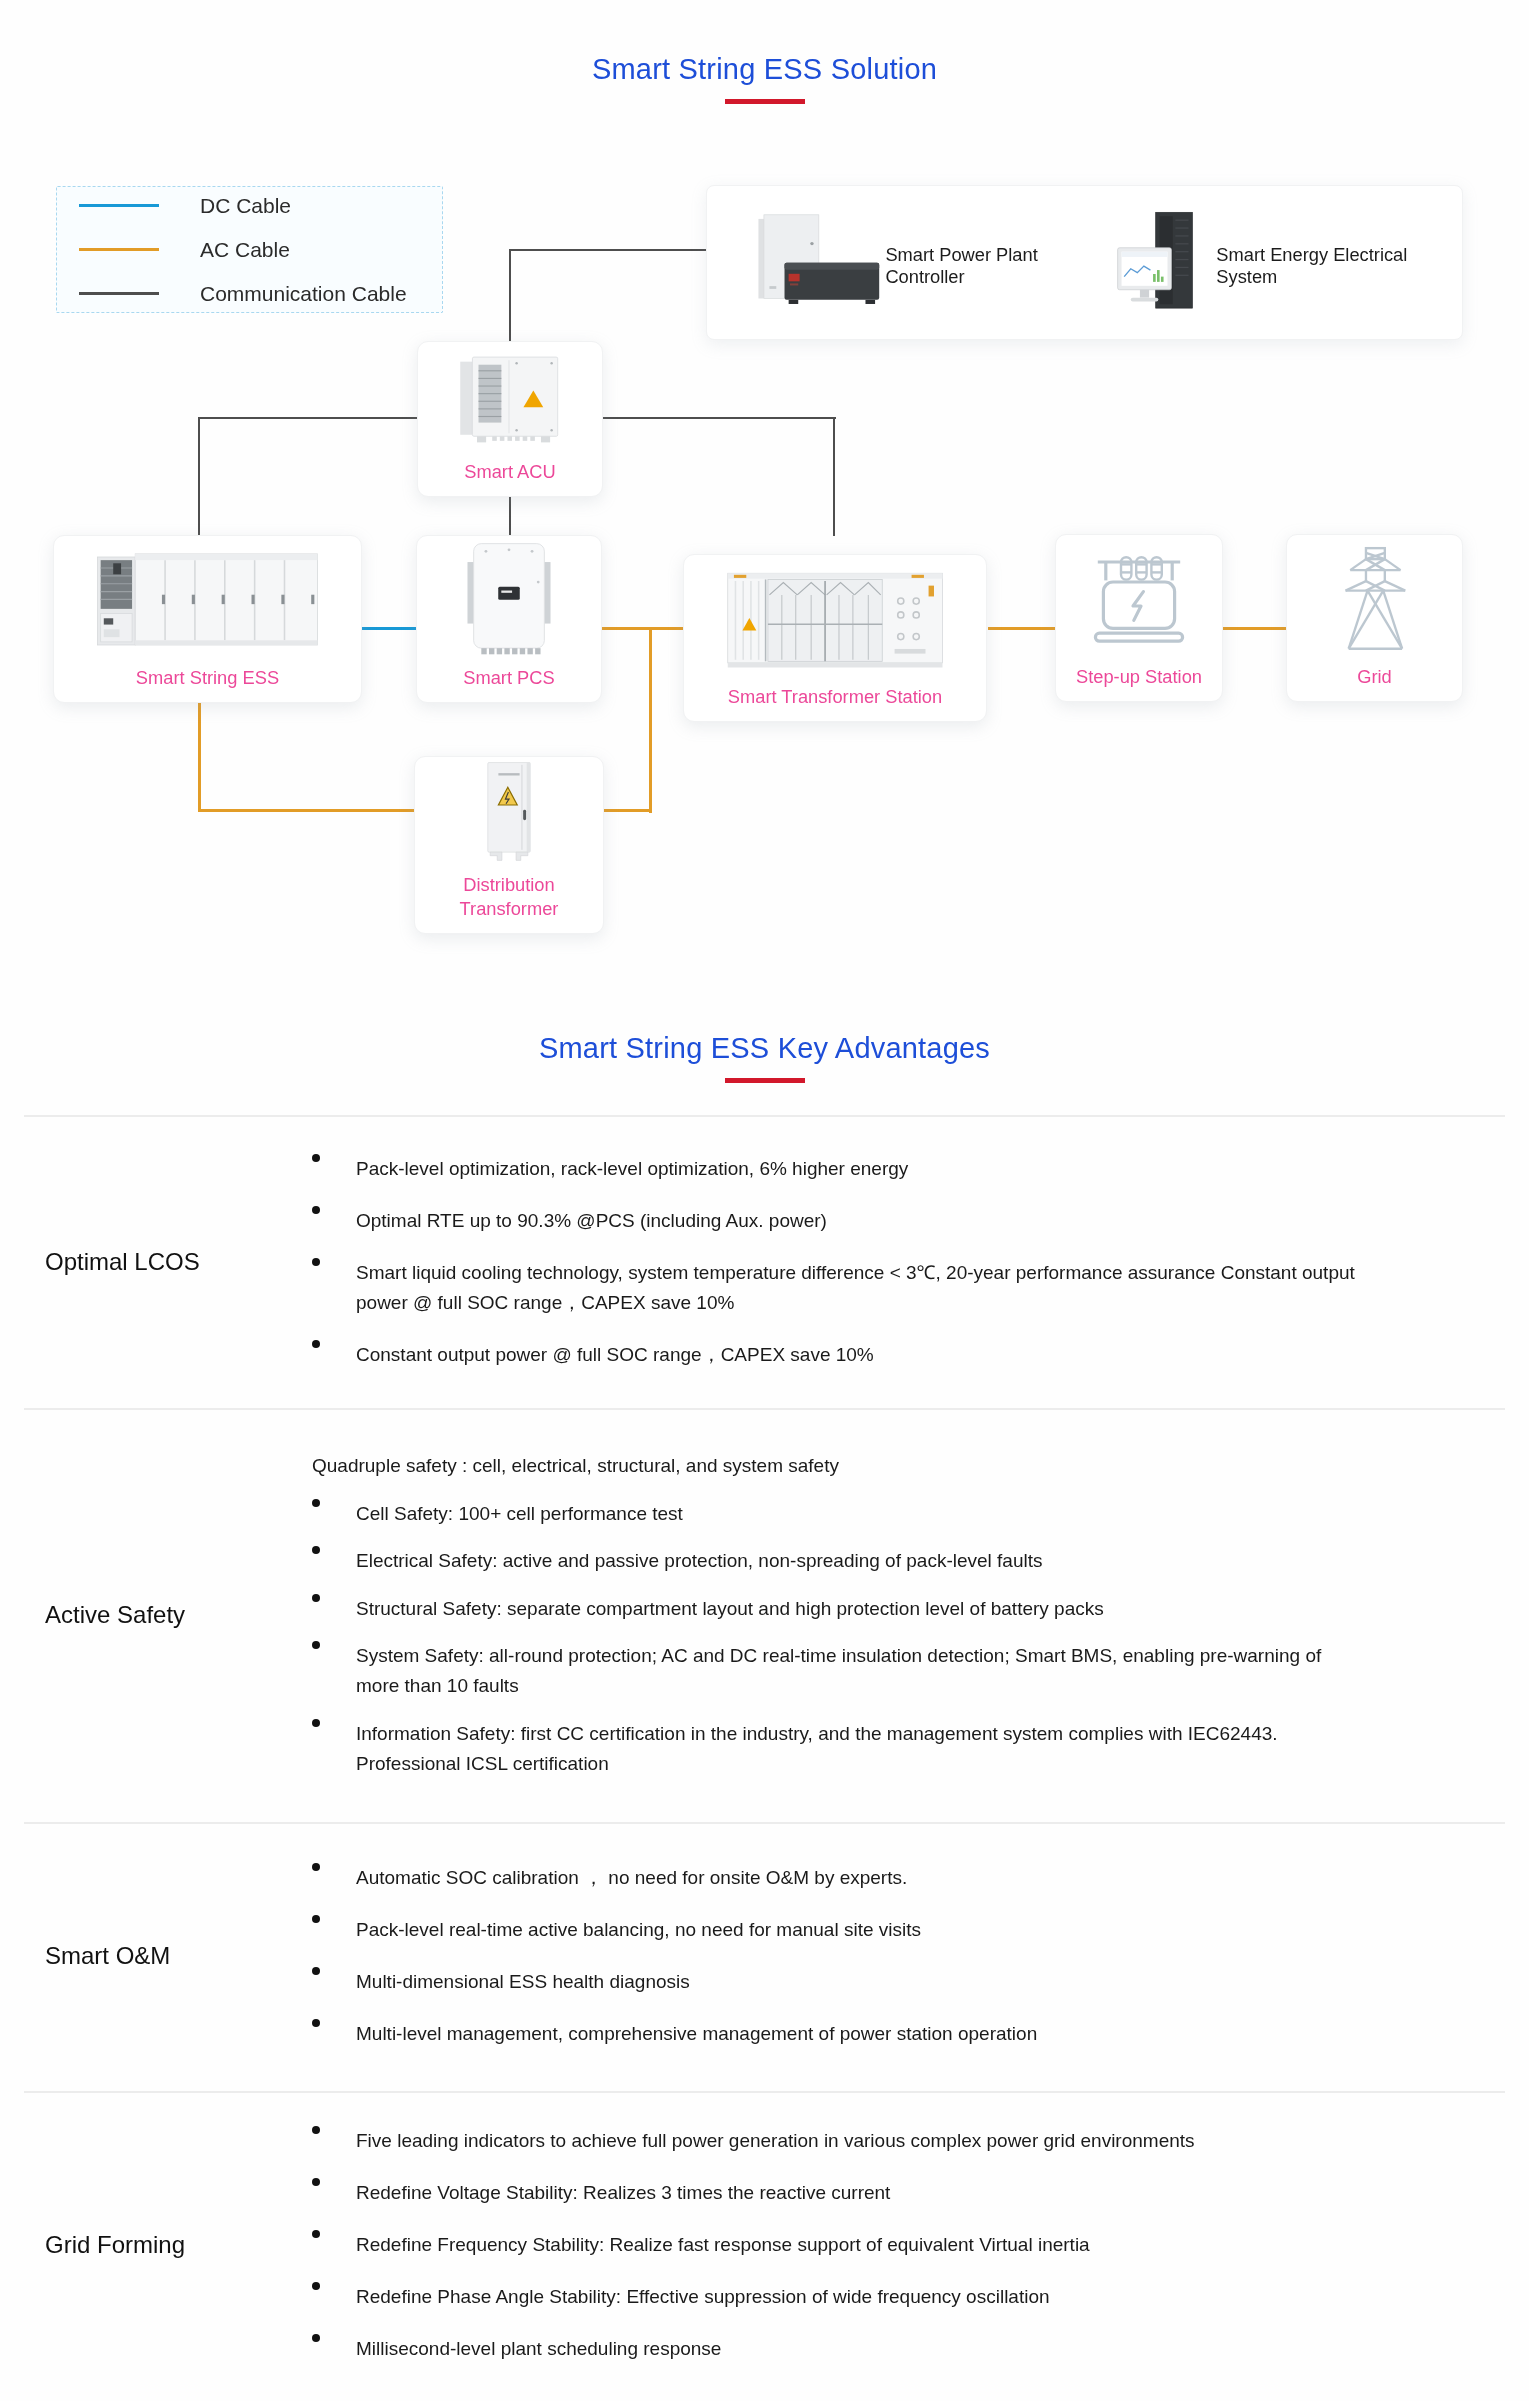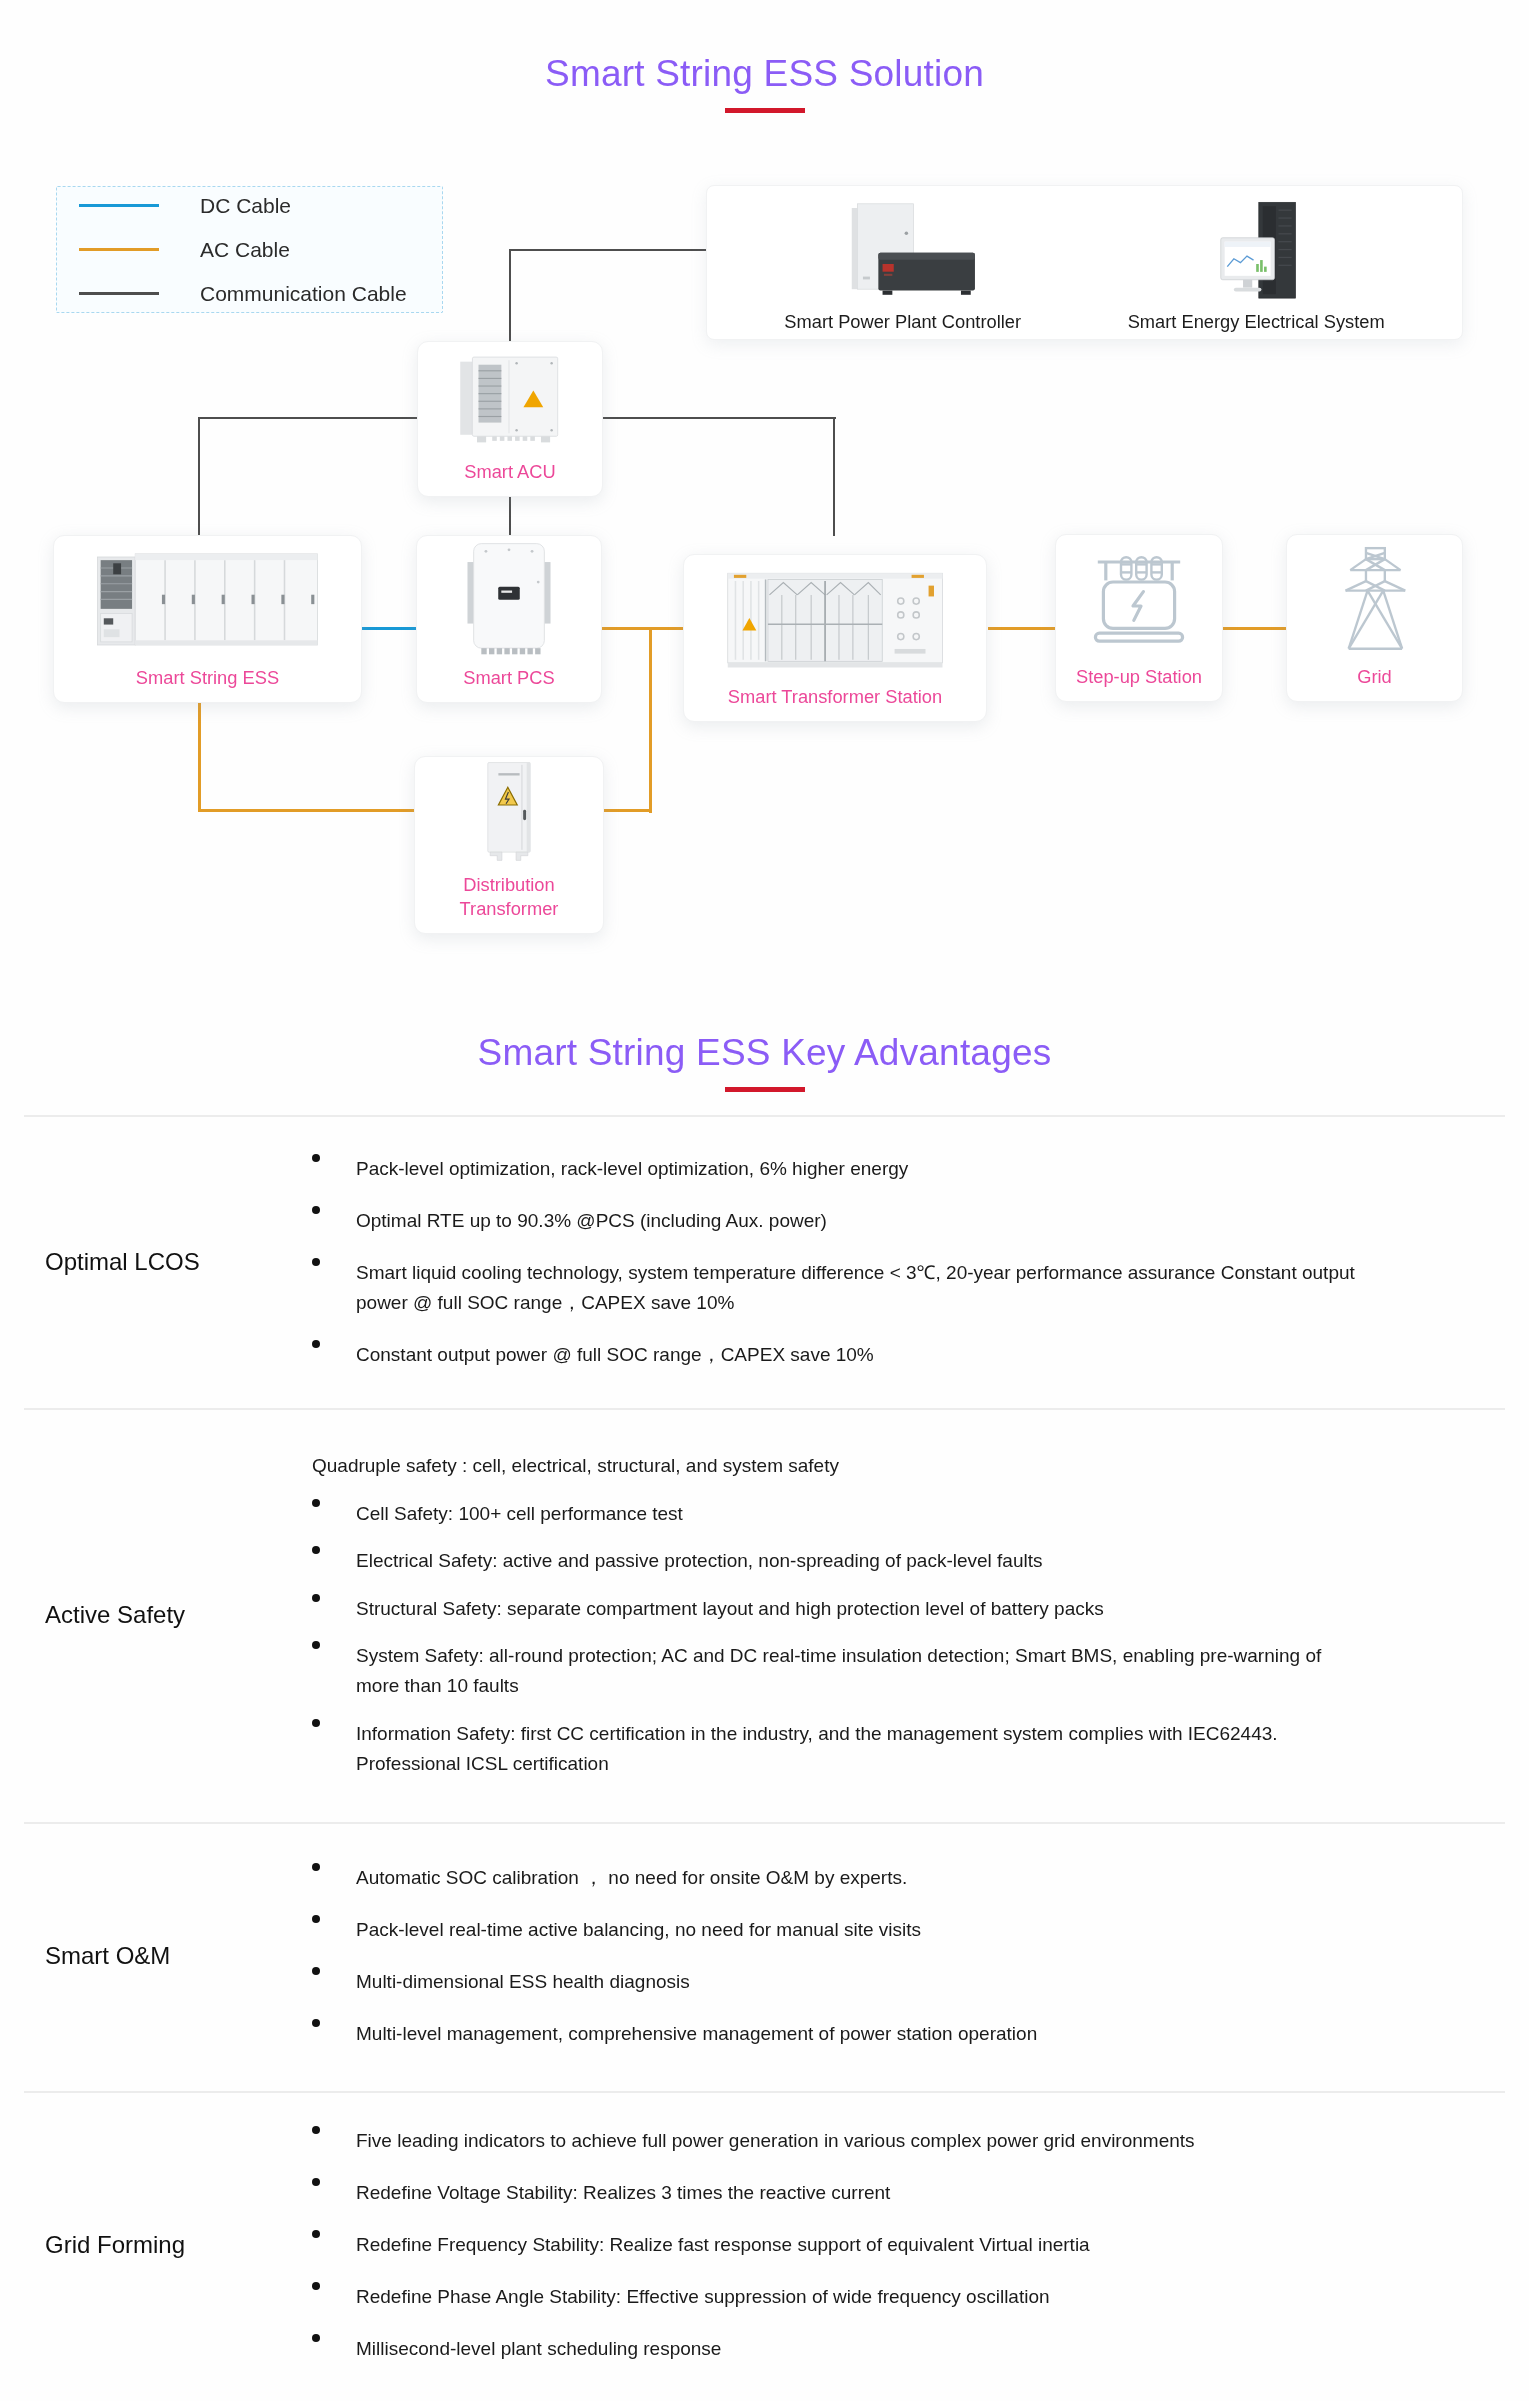--- a/index.html
+++ b/index.html
@@ -1,21 +1,21 @@
 <!DOCTYPE html>
 <html style="font-size:12.7px"><head>
 <meta charset="utf-8">
 <style>
   html,body{margin:0;padding:0;}
   body{
     width:1529px;height:2401px;position:relative;background:#fefefe;
     font-family:"Liberation Sans", sans-serif;color:#1a1a1a;overflow:hidden;
   }
   
-  .sec-title{position:absolute;left:0;width:100%;text-align:center;font-size:37px;letter-spacing:0.2px;color:#8b5cf6;}
+  .sec-title{position:absolute;left:0;width:100%;text-align:center;font-size:29px;letter-spacing:0.2px;color:#1d4ed8;}
   .sec-title .red-underline{width:80px;height:5.6px;background:#d2182b;margin:12.7px auto 0;}
   
   .legend{position:absolute;left:56px;top:186px;width:387px;height:127px;box-sizing:border-box;
     border:0.8px dashed #a9d8f0;background:#f9fdff;border-radius:1.6px;
     display:flex;flex-direction:column;justify-content:center;gap:20px;padding-left:22px;}
   .legend-row{display:flex;align-items:center;}
   .legend-swatch{width:80px;height:3.2px;margin-right:41px;flex:0 0 auto;}
   .legend-label{font-size:21px;color:#2b2b2b;}
   .sw-dc{background:#1899d6;}
   .sw-ac{background:#e29c27;}
@@ -27,21 +27,21 @@
   .l-ac{background:#e29c27;}
   
   .card{position:absolute;z-index:2;background:#ffffff;border:0.8px solid #f1f2f3;border-radius:11px;
     box-shadow:0 4.8px 16px rgba(150,160,172,.18);
     display:flex;flex-direction:column;align-items:center;box-sizing:border-box;}
   .card .fig{flex:1;display:flex;align-items:center;justify-content:center;width:100%;}
   .card .lbl{font-size:18.3px;color:#ec4899;text-align:center;line-height:1.3;padding:0 6.4px 12.7px;}
   .topbox{position:absolute;left:706px;top:185px;width:757px;height:155px;z-index:2;background:#fff;
     border:0.8px solid #f1f2f3;border-radius:8px;box-shadow:0 4.8px 16px rgba(150,160,172,.15);
     display:flex;align-items:stretch;justify-content:space-around;box-sizing:border-box;padding:8px 24px 6.4px;}
-  .topcol{display:flex;flex-direction:column;align-items:center;justify-content:flex-end;}
+  .topcol{display:flex;align-items:center;justify-content:flex-end;}
   .topcol .lbl{font-size:18.3px;color:#1c1c1c;margin-top:4.8px;}
   
   .separator{position:absolute;left:24px;right:24px;height:1.6px;background:#ececec;z-index:1;}
   .adv-section{position:absolute;left:0;width:1529px;display:flex;align-items:center;box-sizing:border-box;}
   .adv-label{position:absolute;left:45px;top:50%;transform:translateY(-50%);font-size:24px;color:#111;white-space:nowrap;}
   .bullets{margin-left:312px;display:flex;flex-direction:column;list-style:none;padding:0;}
   .gap28{gap:22px;} .gap22{gap:17.5px;}
   .bullets li{display:flex;align-items:flex-start;}
   .bullets .dot{width:8px;height:8px;border-radius:50%;background:#111;flex:0 0 auto;margin-right:36px;}
   .bullets .txt{font-size:19px;line-height:30px;color:#1a1a1a;max-width:1012px;}

